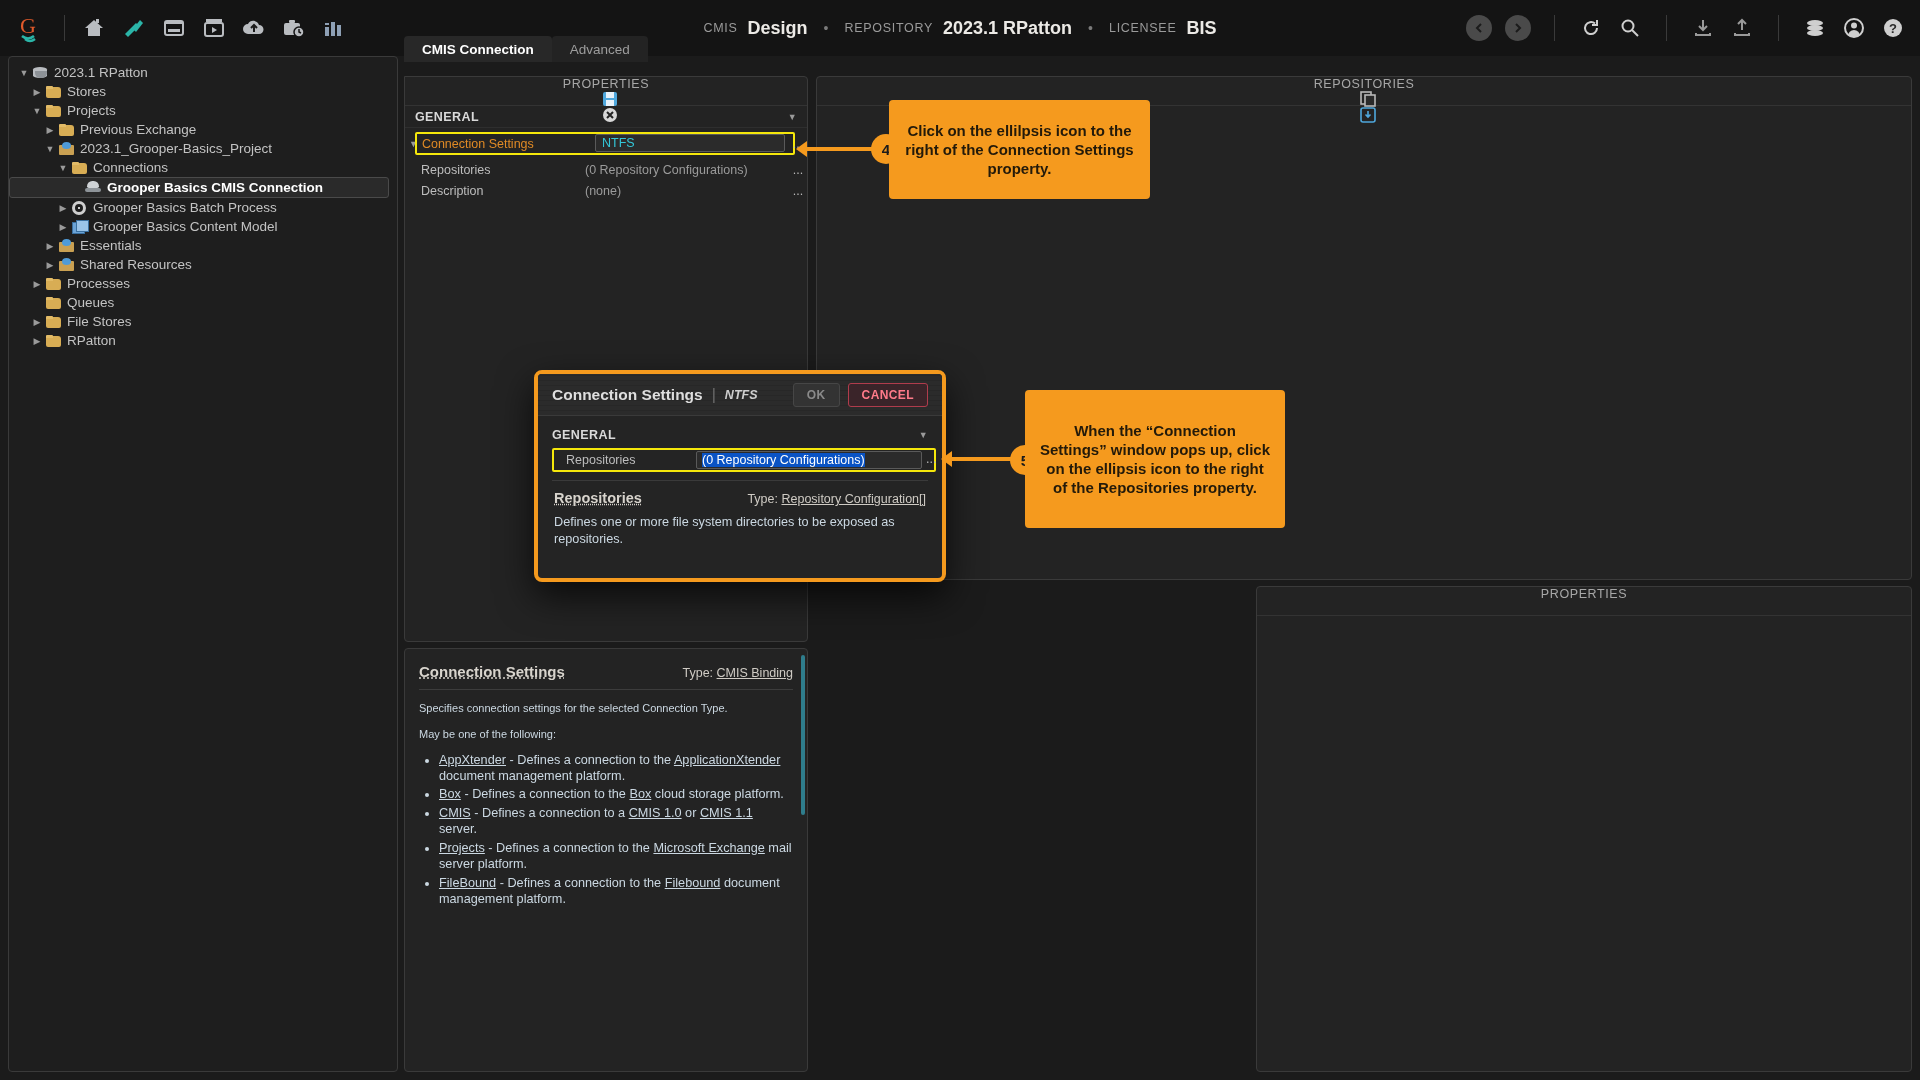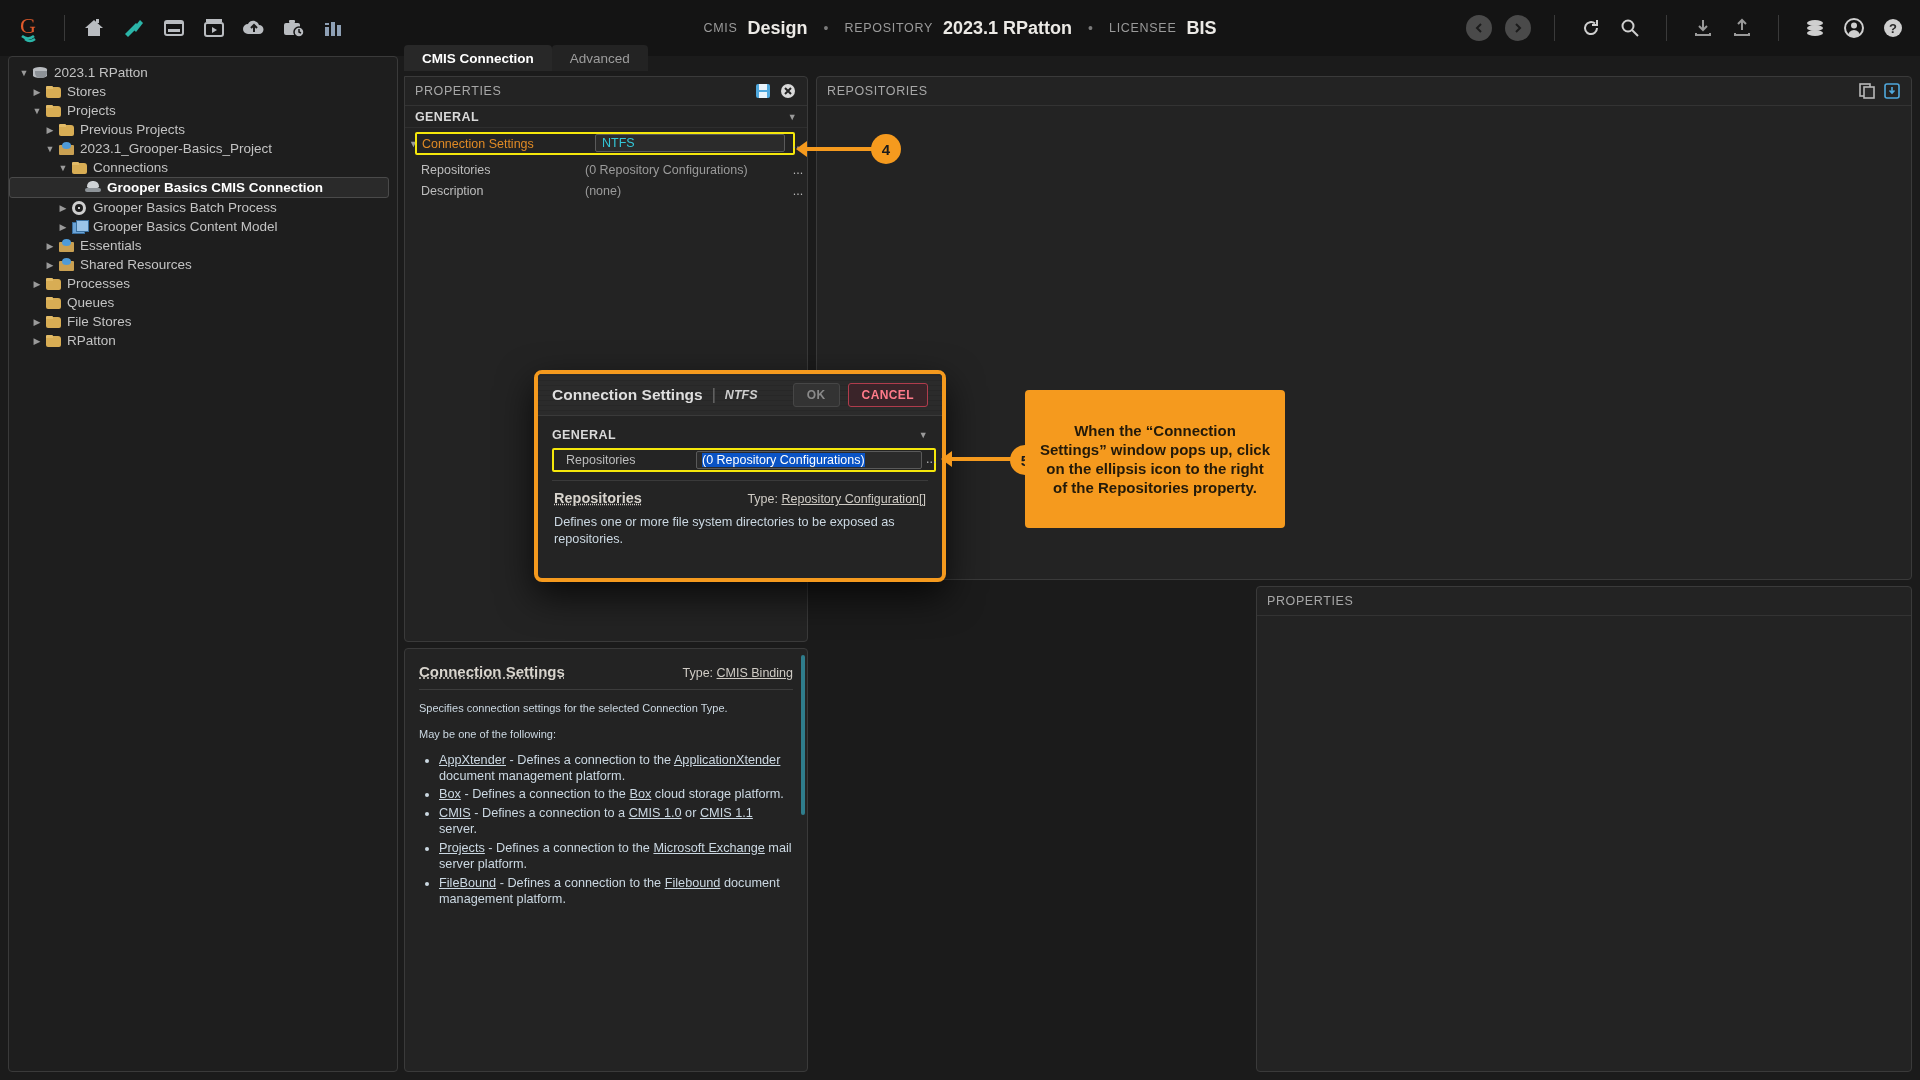--- a/index.html
+++ b/index.html
@@ -79,37 +79,38 @@
   .gear-ic{width:14px;height:14px;border-radius:50%;border:3px solid #cfcfcf;position:relative;}
   .gear-ic:after{content:'';position:absolute;left:3px;top:3px;width:2px;height:2px;background:#cfcfcf;}
   .stack-ic{width:15px;height:14px;position:relative;}
   .stack-ic:before{content:'';position:absolute;left:0;top:2px;width:11px;height:10px;background:#6ba3d6;border:1px solid #3a6f9e;}
   .stack-ic:after{content:'';position:absolute;left:4px;top:0;width:11px;height:10px;background:#9ac4e8;border:1px solid #3a6f9e;}
   .conn-ic{width:16px;height:13px;position:relative;}
   .conn-ic:before{content:'';position:absolute;left:2px;top:0;width:12px;height:7px;background:#cfd3d6;border-radius:6px 6px 2px 2px;}
   .conn-ic:after{content:'';position:absolute;left:0px;top:7px;width:16px;height:4px;background:#8e9499;border-radius:2px;}
 
   
-  .tabstrip { position: absolute; left: 404px; top: 45px; display: flex; align-items: flex-end; height: 26px;}
+  .tabstrip { position: absolute; left: 404px; top: 36px; display: flex; align-items: flex-end; height: 26px;}
   .tab {
     height: 26px; padding: 0 18px; display:flex; align-items:center;
     font-size: 13.5px; cursor: pointer;
     border-radius: 4px 4px 0 0; color: #9d9d9d; background: #232323;
   }
   .tab.active { background: #282828; color: #ffffff; font-weight: bold; }
 
   
   .prop-panel {
     position: absolute; left: 404px; top: 76px; width: 404px; height: 566px;
     background: #232323; border: 1px solid #3a3a3a; border-radius: 0 4px 4px 4px;
   }
   .panel-head {
     height: 29px; display: flex; align-items: center; padding: 0 10px;
     font-size: 12.5px; color: #a7a7a7; letter-spacing: .6px;
     border-bottom: 1px solid #333;
+    flex-direction: column;
   }
   .panel-head .sp { flex: 1; }
   .ph-btn { width: 18px; height: 18px; margin-left: 7px; cursor: pointer; display:flex;align-items:center;justify-content:center;}
   .grp-head {
     height: 22px; display:flex; align-items:center; padding: 0 10px;
     font-size: 12.5px; font-weight: bold; color: #d9d9d9; letter-spacing:.4px;
     border-bottom: 1px solid #2e2e2e;
   }
   .grp-head .sp { flex: 1; }
   .chev { font-size: 9px; color: #9a9a9a; }
@@ -384,21 +385,21 @@
           <span class="ticon">
             <span class="fold"></span>
           </span>
           <span class="tlabel">Projects</span>
         </div>
         <div class="tnode" style="padding-left: 34px;">
           <span class="arrow">▶</span>
           <span class="ticon">
             <span class="fold"></span>
           </span>
-          <span class="tlabel">Previous Projects</span>
+          <span class="tlabel">Previous Exchange</span>
         </div>
         <div class="tnode" style="padding-left: 34px;">
           <span class="arrow">▼</span>
           <span class="ticon">
             <span class="box-ic"></span>
           </span>
           <span class="tlabel">2023.1_Grooper-Basics_Project</span>
         </div>
         <div class="tnode" style="padding-left: 47px;">
           <span class="arrow">▼</span>
@@ -609,19 +610,20 @@
           </span>
         </div>
         <div class="m-doc-p">Defines one or more file system directories to be exposed as repositories.</div>
       </div>
     </div>
   </div>
 
   <div class="arrow-line a4"></div>
   <div class="arrow-head ah4"></div>
   <div class="badge b4">4</div>
+  <div class="callout co4">Click on the ellilpsis icon to the right of the Connection Settings property.</div>
 
   <div class="arrow-line a5"></div>
   <div class="arrow-head ah5"></div>
   <div class="badge b5">5</div>
   <div class="callout co5">When the “Connection Settings” window pops up, click on the ellipsis icon to the right of the Repositories property.</div>
 
 </div>
 
 </body></html>

